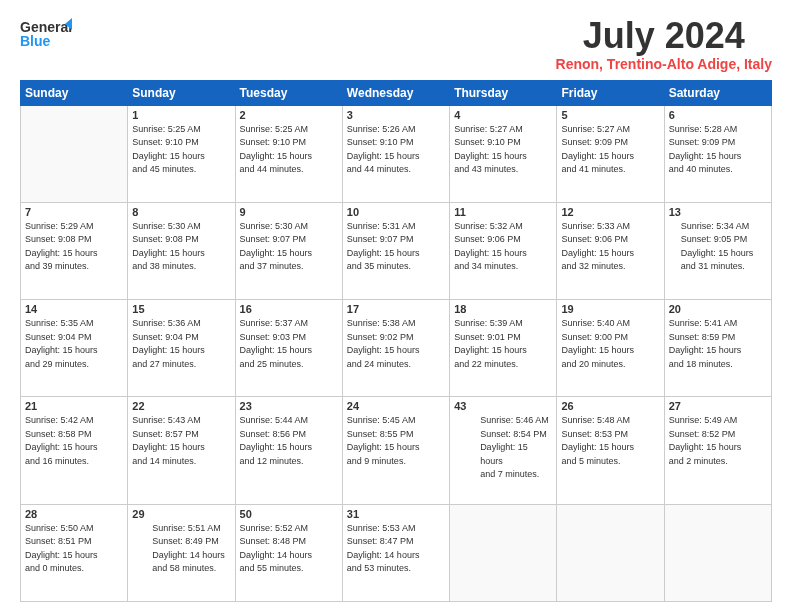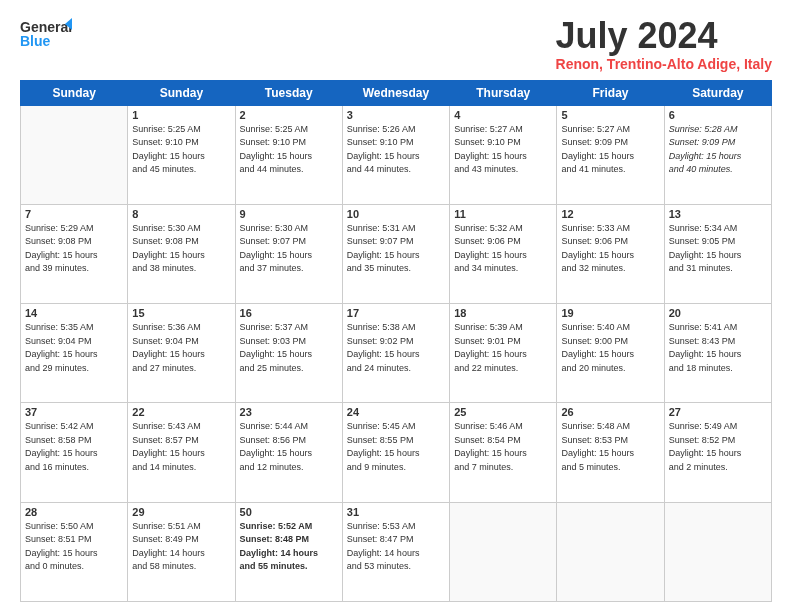--- a/index.html
+++ b/index.html
@@ -17,21 +17,21 @@
       display: flex;
       flex-direction: column;
     }
     .header {
       display: flex;
       justify-content: space-between;
       align-items: flex-start;
       margin-bottom: 8px;
     }
     .title-block {
-      text-align: left;
+      text-align: center;
     }
     .month-title {
       font-size: 36px;
       font-weight: bold;
       color: #333;
       line-height: 1.1;
     }
     .location {
       font-size: 14px;
       color: #ef4444;
@@ -43,21 +43,21 @@
       border-collapse: collapse;
       width: 100%;
       table-layout: fixed;
     }
     .calendar th {
       background-color: #1565c0;
       color: #fff;
       font-size: 12px;
       font-weight: bold;
       padding: 5px 4px;
-      text-align: center;
+      text-align: left;
       border: 1px solid #1565c0;
     }
     .calendar td {
       border: 1px solid #ccc;
       vertical-align: top;
       padding: 3px 4px;
       font-size: 9.5px;
       color: #333;
       height: 80px;
       width: calc(100% / 7);
@@ -145,21 +145,21 @@
           </td>
           <td>
             <div class="day-num">5</div>
             <div class="day-info" style="white-space: pre-line;">Sunrise: 5:27 AM
 Sunset: 9:09 PM
 Daylight: 15 hours
 and 41 minutes.</div>
           </td>
           <td>
             <div class="day-num">6</div>
-            <div class="day-info" style="white-space: pre-line; font-style: italic;">Sunrise: 5:28 AM
+            <div class="day-info" style="white-space: pre-line;">Sunrise: 5:28 AM
 Sunset: 9:09 PM
 Daylight: 15 hours
 and 40 minutes.</div>
           </td>
         </tr>
         <tr>
           <td>
             <div class="day-num">7</div>
             <div class="day-info" style="white-space: pre-line;">Sunrise: 5:29 AM
 Sunset: 9:08 PM
@@ -196,21 +196,21 @@
           </td>
           <td>
             <div class="day-num">12</div>
             <div class="day-info" style="white-space: pre-line;">Sunrise: 5:33 AM
 Sunset: 9:06 PM
 Daylight: 15 hours
 and 32 minutes.</div>
           </td>
           <td>
             <div class="day-num">13</div>
-            <div class="day-info" style="white-space: pre-line;">Sunrise: 5:34 AM
+            <div class="day-info" style="white-space: pre-line; margin-left: 12px;">Sunrise: 5:34 AM
 Sunset: 9:05 PM
 Daylight: 15 hours
 and 31 minutes.</div>
           </td>
         </tr>
         <tr>
           <td>
             <div class="day-num">14</div>
             <div class="day-info" style="white-space: pre-line;">Sunrise: 5:35 AM
 Sunset: 9:04 PM
@@ -248,28 +248,28 @@
           <td>
             <div class="day-num">19</div>
             <div class="day-info" style="white-space: pre-line;">Sunrise: 5:40 AM
 Sunset: 9:00 PM
 Daylight: 15 hours
 and 20 minutes.</div>
           </td>
           <td>
             <div class="day-num">20</div>
             <div class="day-info" style="white-space: pre-line;">Sunrise: 5:41 AM
-Sunset: 8:43 PM
+Sunset: 8:59 PM
 Daylight: 15 hours
 and 18 minutes.</div>
           </td>
         </tr>
         <tr>
           <td>
-            <div class="day-num">37</div>
+            <div class="day-num">21</div>
             <div class="day-info" style="white-space: pre-line;">Sunrise: 5:42 AM
 Sunset: 8:58 PM
 Daylight: 15 hours
 and 16 minutes.</div>
           </td>
           <td>
             <div class="day-num">22</div>
             <div class="day-info" style="white-space: pre-line;">Sunrise: 5:43 AM
 Sunset: 8:57 PM
 Daylight: 15 hours
@@ -283,22 +283,22 @@
 and 12 minutes.</div>
           </td>
           <td>
             <div class="day-num">24</div>
             <div class="day-info" style="white-space: pre-line;">Sunrise: 5:45 AM
 Sunset: 8:55 PM
 Daylight: 15 hours
 and 9 minutes.</div>
           </td>
           <td>
-            <div class="day-num">25</div>
-            <div class="day-info" style="white-space: pre-line;">Sunrise: 5:46 AM
+            <div class="day-num">43</div>
+            <div class="day-info" style="white-space: pre-line; margin-left: 26px;">Sunrise: 5:46 AM
 Sunset: 8:54 PM
 Daylight: 15 hours
 and 7 minutes.</div>
           </td>
           <td>
             <div class="day-num">26</div>
             <div class="day-info" style="white-space: pre-line;">Sunrise: 5:48 AM
 Sunset: 8:53 PM
 Daylight: 15 hours
 and 5 minutes.</div>
@@ -314,28 +314,28 @@
         <tr>
           <td>
             <div class="day-num">28</div>
             <div class="day-info" style="white-space: pre-line;">Sunrise: 5:50 AM
 Sunset: 8:51 PM
 Daylight: 15 hours
 and 0 minutes.</div>
           </td>
           <td>
             <div class="day-num">29</div>
-            <div class="day-info" style="white-space: pre-line;">Sunrise: 5:51 AM
+            <div class="day-info" style="white-space: pre-line; margin-left: 20px;">Sunrise: 5:51 AM
 Sunset: 8:49 PM
 Daylight: 14 hours
 and 58 minutes.</div>
           </td>
           <td>
             <div class="day-num">50</div>
-            <div class="day-info" style="white-space: pre-line; font-weight: bold;">Sunrise: 5:52 AM
+            <div class="day-info" style="white-space: pre-line;">Sunrise: 5:52 AM
 Sunset: 8:48 PM
 Daylight: 14 hours
 and 55 minutes.</div>
           </td>
           <td>
             <div class="day-num">31</div>
             <div class="day-info" style="white-space: pre-line;">Sunrise: 5:53 AM
 Sunset: 8:47 PM
 Daylight: 14 hours
 and 53 minutes.</div>

